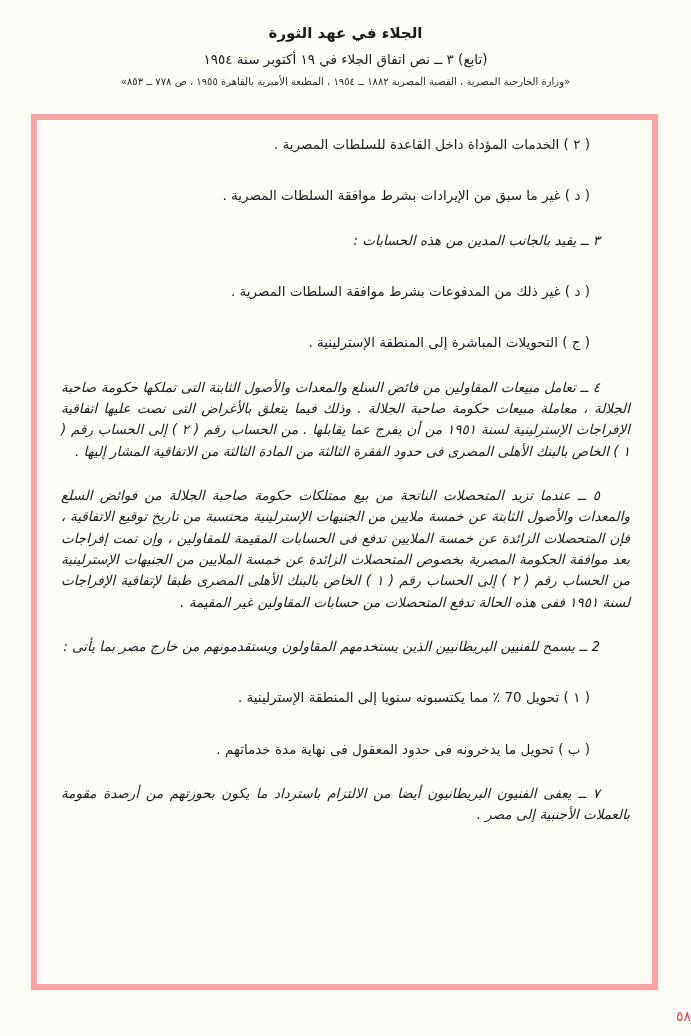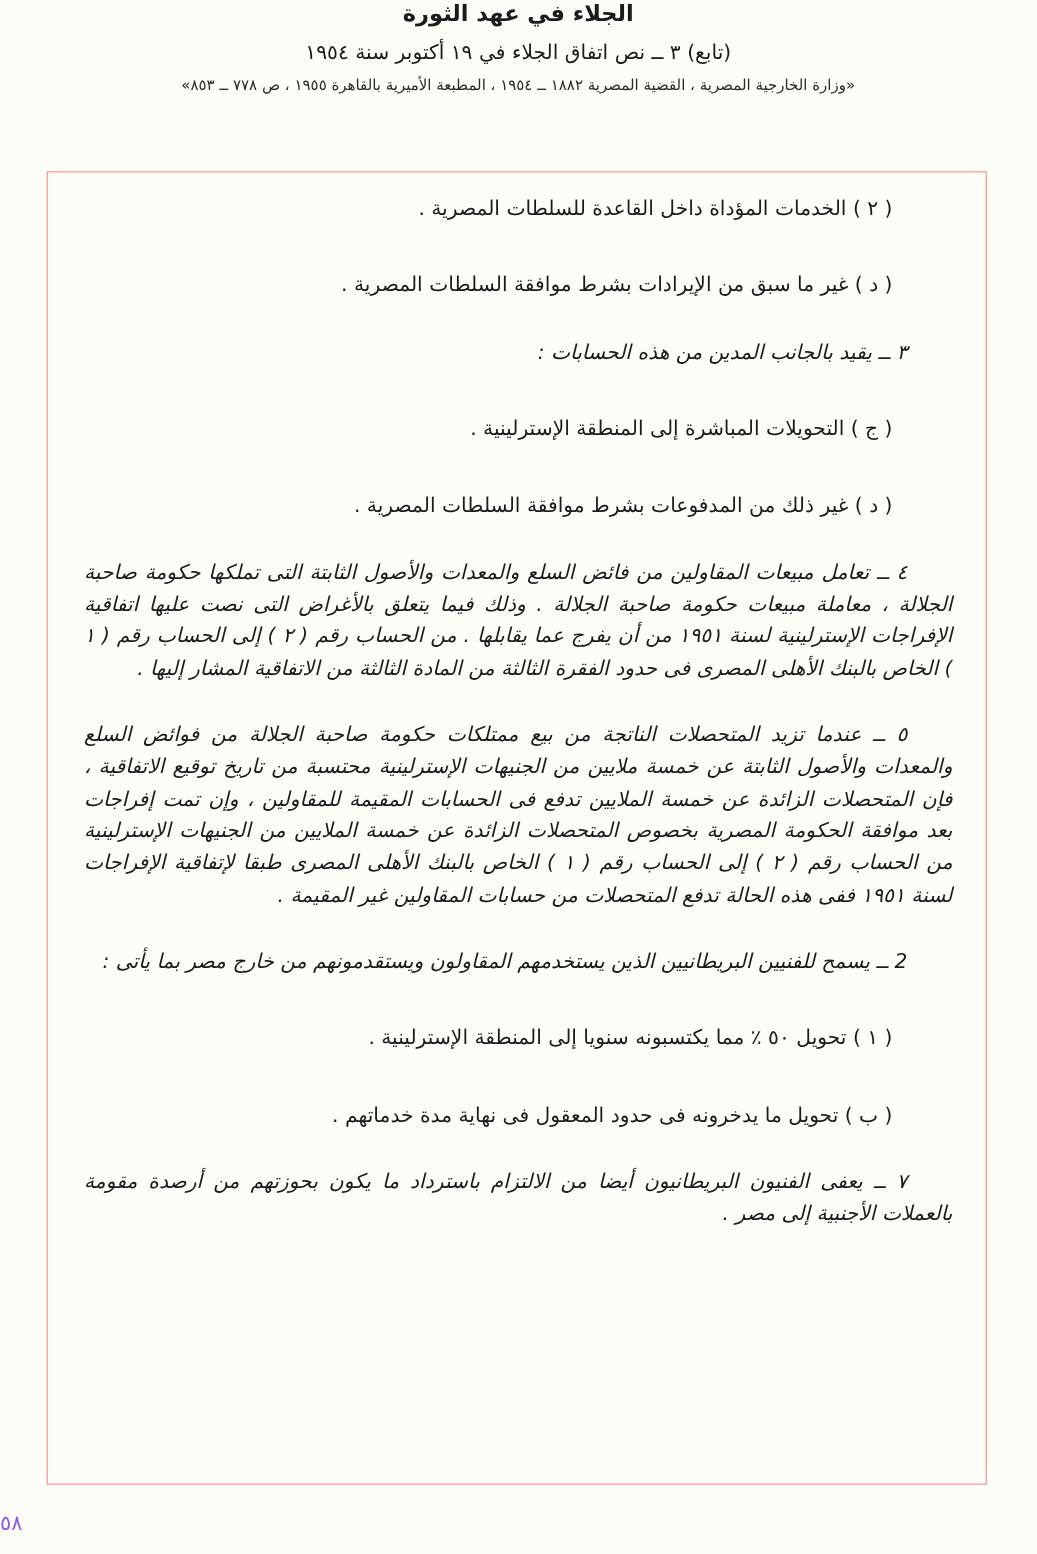--- a/index.html
+++ b/index.html
@@ -14,21 +14,21 @@
     margin: 0 auto;
     background: #fdfdf8;
     direction: rtl;
     font-family: "DejaVu Sans", sans-serif;
     color: #1b1b1b;
     overflow: hidden;
     box-sizing: border-box;
   }
   .header {
     text-align: center;
-    padding-top: 0;
+    padding-top: 24px;
   }
   .title {
     font-size: 15px;
     font-weight: bold;
     letter-spacing: 0.5px;
   }
   .subtitle {
     font-size: 13.5px;
     font-weight: normal;
     margin-top: 9px;
@@ -37,21 +37,21 @@
     font-size: 10px;
     margin-top: 9px;
     color: #2a2a2a;
   }
   .content-box {
     position: absolute;
     top: 114px;
     right: 33px;
     left: 31px;
     bottom: 46px;
-    border: 1px solid #fca5a5;
+    border: 6px solid #fca5a5;
     box-sizing: border-box;
     padding: 12px 22px 8px 24px;
     overflow: hidden;
   }
   .content-box p {
     margin: 0;
     font-size: 13.5px;
     line-height: 1.58;
     text-align: justify;
   }
@@ -65,45 +65,45 @@
     font-style: italic;
   }
   .content-box p.first {
     margin-top: 2px;
   }
   .page-number {
     position: absolute;
     bottom: 12px;
     left: 0;
     right: 0;
-    text-align: left;
+    text-align: right;
     font-size: 14px;
-    color: #8b5cf6;
+    color: #ef4444;
   }
 </style>
 </head>
 <body>
 
 <div class="page">
 
   <header class="header">
     <div class="title">الجلاء في عهد الثورة</div>
     <div class="subtitle">(تابع) ٣ ــ نص اتفاق الجلاء في ١٩ أكتوبر سنة ١٩٥٤</div>
     <div class="source">«وزارة الخارجية المصرية ، القضية المصرية ١٨٨٢ ــ ١٩٥٤ ، المطبعة الأميرية بالقاهرة ١٩٥٥ ، ص ٧٧٨ ــ ٨٥٣»</div>
   </header>
 
   <div class="content-box">
     <p class="item first">( ٢ ) الخدمات المؤداة داخل القاعدة للسلطات المصرية .</p>
     <p class="item">( د ) غير ما سبق من الإيرادات بشرط موافقة السلطات المصرية .</p>
     <p class="section">٣ ــ يقيد بالجانب المدين من هذه الحسابات :</p>
+    <p class="item">( د ) غير ذلك من المدفوعات بشرط موافقة السلطات المصرية .</p>
     <p class="item">( ج ) التحويلات المباشرة إلى المنطقة الإسترلينية .</p>
-    <p class="item">( د ) غير ذلك من المدفوعات بشرط موافقة السلطات المصرية .</p>
     <p class="section">٤ ــ تعامل مبيعات المقاولين من فائض السلع والمعدات والأصول الثابتة التى تملكها حكومة صاحبة الجلالة ، معاملة مبيعات حكومة صاحبة الجلالة . وذلك فيما يتعلق بالأغراض التى نصت عليها اتفاقية الإفراجات الإسترلينية لسنة ١٩٥١ من أن يفرج عما يقابلها . من الحساب رقم ( ٢ ) إلى الحساب رقم ( ١ ) الخاص بالبنك الأهلى المصرى فى حدود الفقرة الثالثة من المادة الثالثة من الاتفاقية المشار إليها .</p>
     <p class="section">٥ ــ عندما تزيد المتحصلات الناتجة من بيع ممتلكات حكومة صاحبة الجلالة من فوائض السلع والمعدات والأصول الثابتة عن خمسة ملايين من الجنيهات الإسترلينية محتسبة من تاريخ توقيع الاتفاقية ، فإن المتحصلات الزائدة عن خمسة الملايين تدفع فى الحسابات المقيمة للمقاولين ، وإن تمت إفراجات بعد موافقة الحكومة المصرية بخصوص المتحصلات الزائدة عن خمسة الملايين من الجنيهات الإسترلينية من الحساب رقم ( ٢ ) إلى الحساب رقم ( ١ ) الخاص بالبنك الأهلى المصرى طبقا لإتفاقية الإفراجات لسنة ١٩٥١ ففى هذه الحالة تدفع المتحصلات من حسابات المقاولين غير المقيمة .</p>
     <p class="section">2 ــ يسمح للفنيين البريطانيين الذين يستخدمهم المقاولون ويستقدمونهم من خارج مصر بما يأتى :</p>
-    <p class="item">( ١ ) تحويل ٥٠ ٪ مما يكتسبونه سنويا إلى المنطقة الإسترلينية .</p>
+    <p class="item">( ١ ) تحويل 70 ٪ مما يكتسبونه سنويا إلى المنطقة الإسترلينية .</p>
     <p class="item">( ب ) تحويل ما يدخرونه فى حدود المعقول فى نهاية مدة خدماتهم .</p>
     <p class="section">٧ ــ يعفى الفنيون البريطانيون أيضا من الالتزام باسترداد ما يكون بحوزتهم من أرصدة مقومة بالعملات الأجنبية إلى مصر .</p>
   </div>
 
   <div class="page-number">٥٨</div>
 
 </div>
 
 </body></html>

